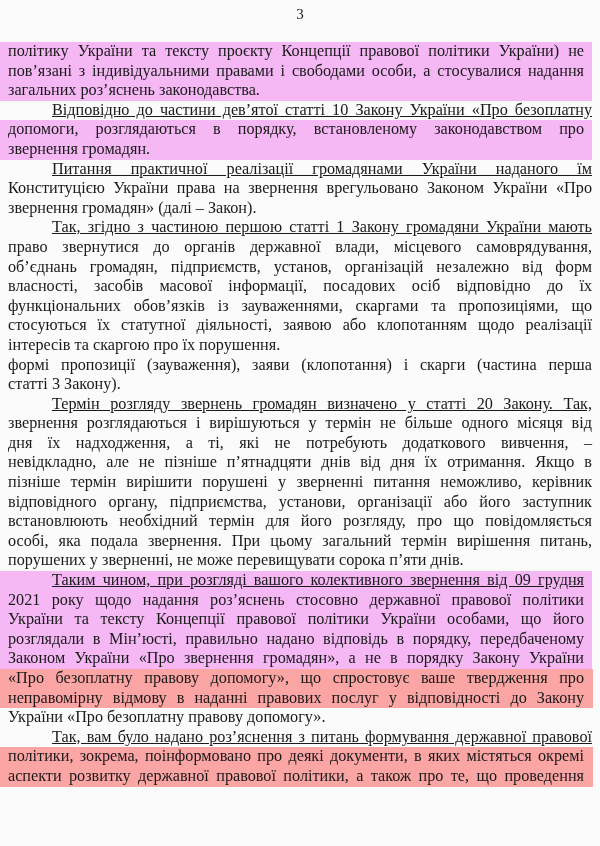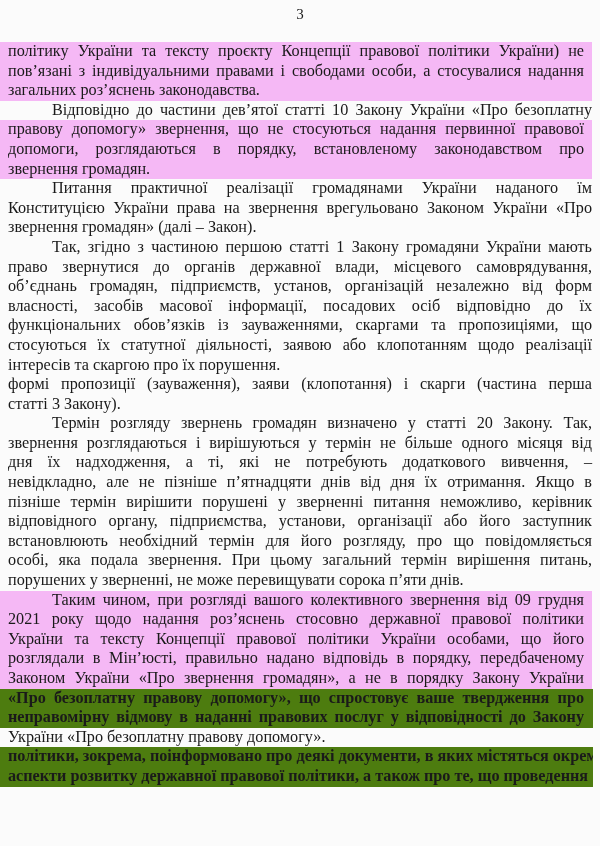--- a/index.html
+++ b/index.html
@@ -19,38 +19,37 @@
     height: 19.6px; line-height: 19.6px;
     font-size: 16.2px;
     padding: 0 9px 0 8px;
     width: 584px;
     white-space: nowrap;
     text-align: justify;
     text-align-last: justify;
     overflow: hidden;
   }
   .line.last { text-align-last: left; }
-  .line.indent { padding-left: 52px; width: 540px; }
+  .line.indent { padding-left: 52px; width: 540px; text-decoration: underline; }
   .hl-pink { background: #f5b8f5; width: 576px; padding-right: 8px; }
   .hl-pink.indent { width: 532px; }
-  .hl-yellow { background: #4d7c0f; font-weight: bold; }
+  .hl-yellow { background: #fca5a5; }
   .hl-pink, .hl-yellow { margin-right: 8px; }
   .hl-yellow { width: 576px; }
 </style>
 </head>
 <body>
 
 <div class="page">
   <div class="page-number">3</div>
   <div class="body-text" id="body-text">
       <div class="line hl-pink">політику України та тексту проєкту Концепції правової політики України) не</div>
       <div class="line hl-pink">пов’язані з індивідуальними правами і свободами особи, а стосувалися надання</div>
       <div class="line last hl-pink">загальних роз’яснень законодавства.</div>
       <div class="line indent">Відповідно до частини дев’ятої статті 10 Закону України «Про безоплатну</div>
-      <div class="line hl-pink">правову допомогу» звернення, що не стосуються надання первинної правової</div>
       <div class="line hl-pink">допомоги, розглядаються в порядку, встановленому законодавством про</div>
       <div class="line last hl-pink">звернення громадян.</div>
       <div class="line indent">Питання практичної реалізації громадянами України наданого їм</div>
       <div class="line">Конституцією України права на звернення врегульовано Законом України «Про</div>
       <div class="line last">звернення громадян» (далі – Закон).</div>
       <div class="line indent">Так, згідно з частиною першою статті 1 Закону громадяни України мають</div>
       <div class="line">право звернутися до органів державної влади, місцевого самоврядування,</div>
       <div class="line">об’єднань громадян, підприємств, установ, організацій незалежно від форм</div>
       <div class="line">власності, засобів масової інформації, посадових осіб відповідно до їх</div>
       <div class="line">функціональних обов’язків із зауваженнями, скаргами та пропозиціями, що</div>
@@ -68,16 +67,17 @@
       <div class="line">особі, яка подала звернення. При цьому загальний термін вирішення питань,</div>
       <div class="line last">порушених у зверненні, не може перевищувати сорока п’яти днів.</div>
       <div class="line indent hl-pink">Таким чином, при розгляді вашого колективного звернення від 09 грудня</div>
       <div class="line hl-pink">2021 року щодо надання роз’яснень стосовно державної правової політики</div>
       <div class="line hl-pink">України та тексту Концепції правової політики України особами, що його</div>
       <div class="line hl-pink">розглядали в Мін’юсті, правильно надано відповідь в порядку, передбаченому</div>
       <div class="line hl-pink">Законом України «Про звернення громадян», а не в порядку Закону України</div>
       <div class="line hl-yellow">«Про безоплатну правову допомогу», що спростовує ваше твердження про</div>
       <div class="line hl-yellow">неправомірну відмову в наданні правових послуг у відповідності до Закону</div>
       <div class="line last">України «Про безоплатну правову допомогу».</div>
+      <div class="line indent">Так, вам було надано роз’яснення з питань формування державної правової</div>
       <div class="line hl-yellow">політики, зокрема, поінформовано про деякі документи, в яких містяться окремі</div>
       <div class="line hl-yellow">аспекти розвитку державної правової політики, а також про те, що проведення</div>
     </div>
 </div>
 
 </body></html>

